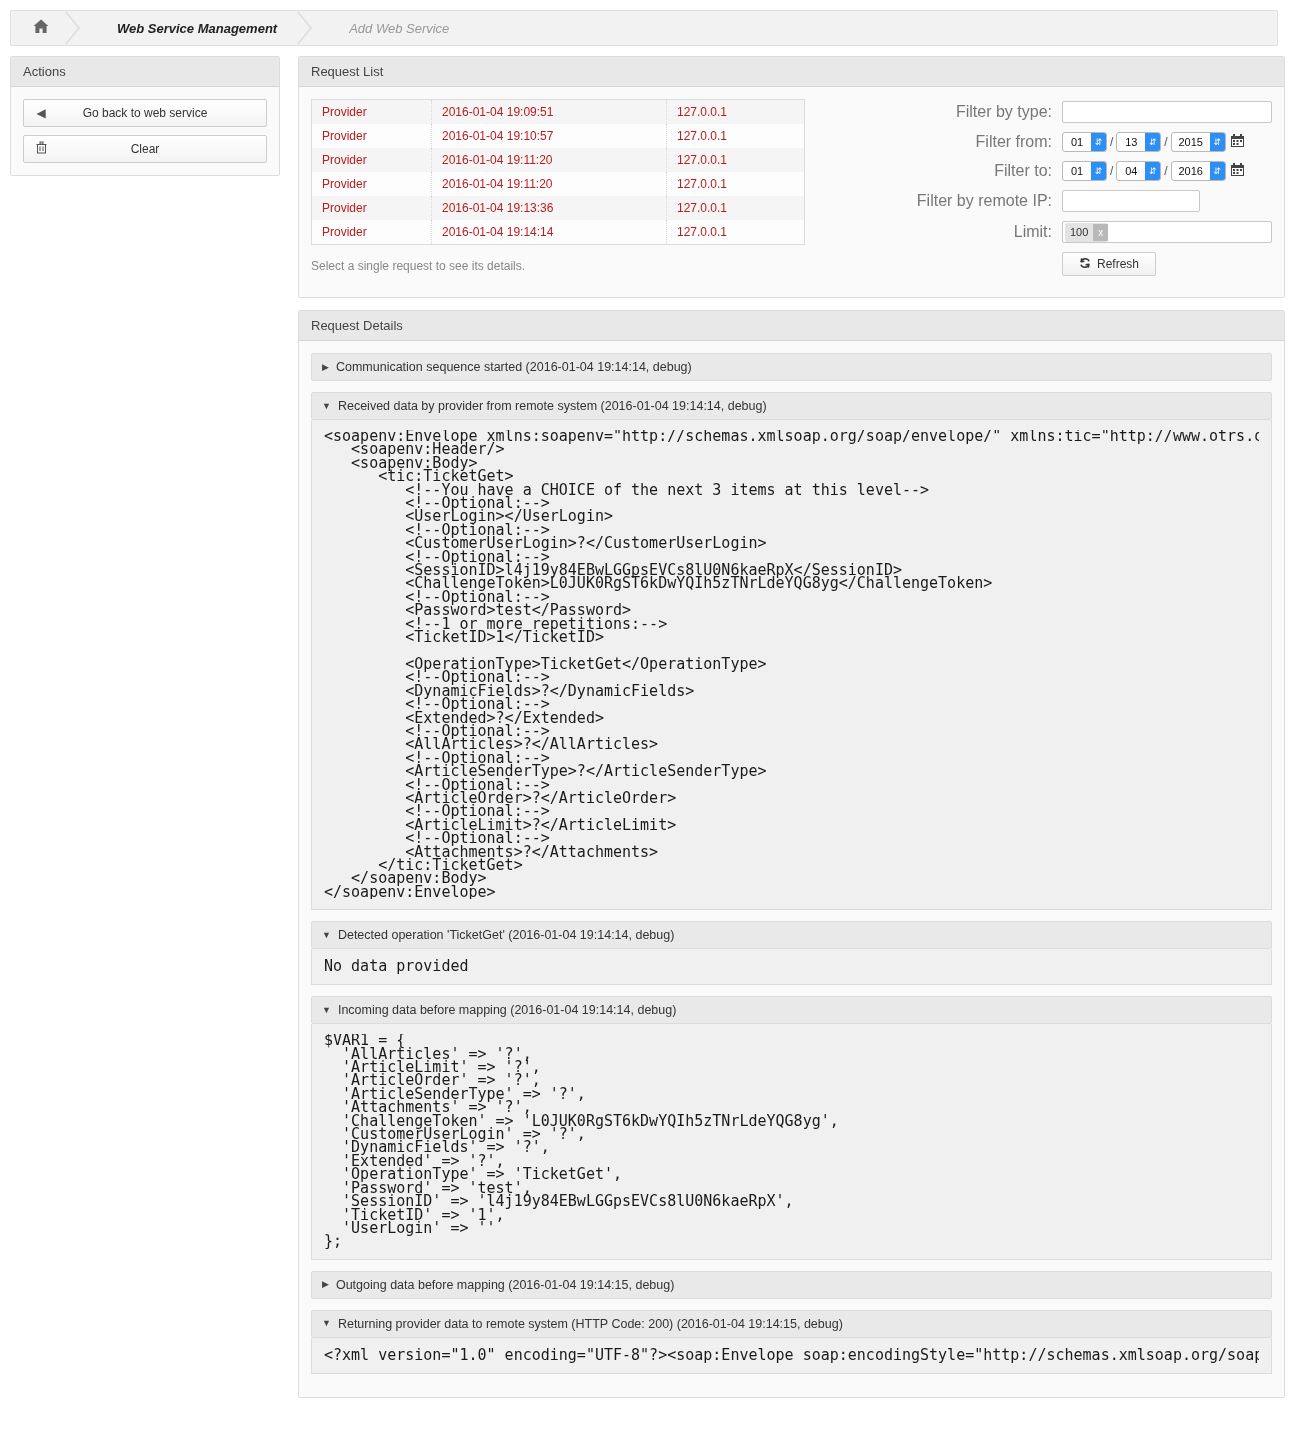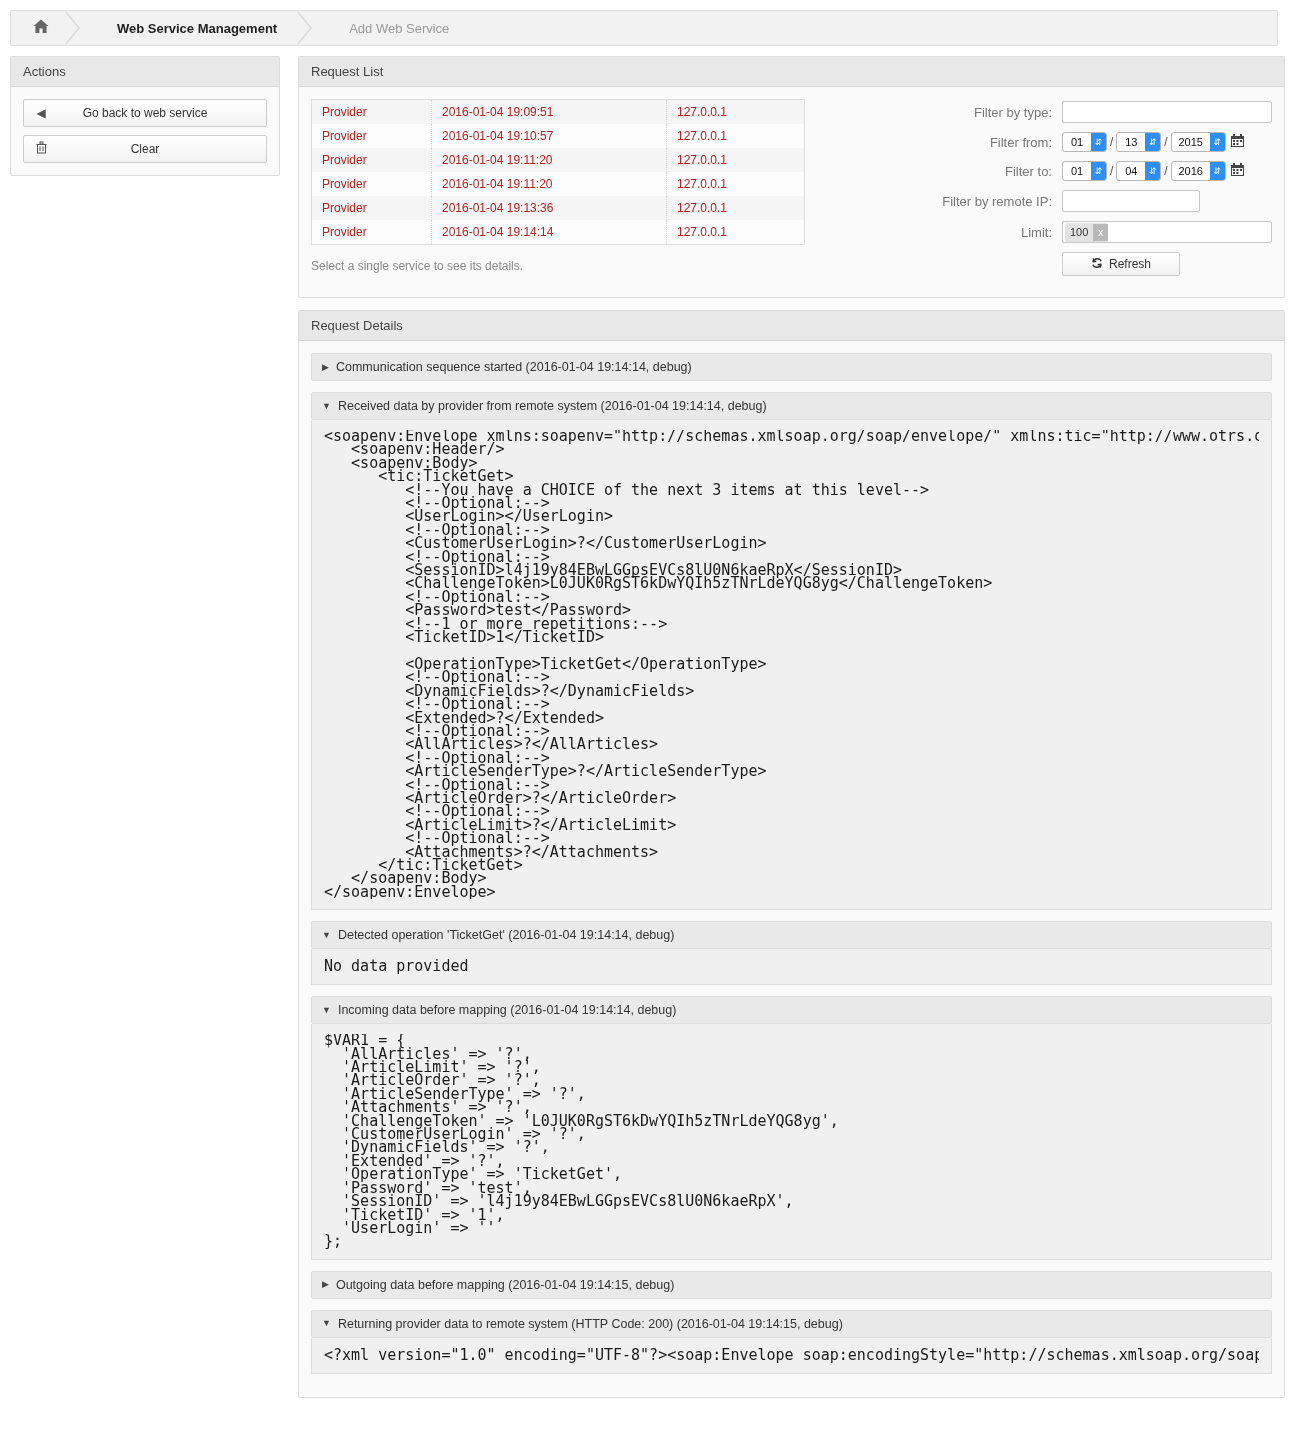--- a/index.html
+++ b/index.html
@@ -6,21 +6,21 @@
   html, body {
     margin: 0; padding: 0;
     background: #ffffff;
     font-family: "Liberation Sans", sans-serif;
     font-size: 12px;
     color: #333;
   }
   .page { width: 1295px; min-height: 1430px; position: relative; background:#fff; }
 
   
-  .breadcrumb-wrap { padding: 10px 17px 0 10px; }
+  .breadcrumb-wrap { padding: 10px 17px 0 10px; font-style: italic; }
   .breadcrumb {
     background: #f2f2f2;
     border: 1px solid #e0e0e0;
     height: 36px;
     display: flex;
     align-items: stretch;
     border-radius: 2px;
   }
   .bc-item {
     display: flex; align-items: center;
@@ -123,21 +123,21 @@
 
   
   .filter-form { flex: 1; min-width: 0; padding-top: 2px; }
   .f-row {
     display: flex; align-items: center;
     margin-bottom: 9px;
     justify-content: flex-end;
   }
   .f-label {
     width: 160px; text-align: right; padding-right: 10px;
-    color: #777; font-size: 13px; flex: none;
+    color: #777; font-size: 16px; flex: none;
   }
   .f-ctl { width: 210px; flex: none; display: flex; align-items:center; }
   .txt-input {
     height: 22px; width: 100%;
     border: 1px solid #c8c8c8;
     background: #fff; border-radius: 2px;
     font-family: "Liberation Sans", sans-serif;
     font-size: 12px; padding: 0 5px; color:#333;
   }
   .txt-input.short { width: 138px; }
@@ -172,21 +172,21 @@
   .chip .cv { padding: 0 5px; }
   .chip .cx {
     background: #b8b8b8; color: #fff; padding: 0 5px;
     height: 17px; display:flex; align-items:center; font-size:10px;
     cursor: pointer;
   }
   .refresh-btn {
     display: inline-flex; align-items: center; gap: 6px;
     border: 1px solid #cdcdcd;
     background: linear-gradient(#ffffff, #f1f1f1);
-    border-radius: 2px; height: 24px; padding: 0 28px;
+    border-radius: 2px; height: 24px; padding: 0 16px;
     font-size: 12px; color: #333; cursor: pointer;
   }
 
   
   .acc { margin-bottom: 11px; }
   .acc-head {
     background: #e9e9e9;
     border: 1px solid #dcdcdc;
     padding: 6px 10px;
     font-size: 12.5px;
@@ -299,21 +299,21 @@
                     <td class="c-date">2016-01-04 19:13:36</td>
                     <td>127.0.0.1</td>
                   </tr>
                   <tr>
                     <td class="c-type">Provider</td>
                     <td class="c-date">2016-01-04 19:14:14</td>
                     <td>127.0.0.1</td>
                   </tr>
                 </tbody>
               </table>
-              <div class="rl-note">Select a single service to see its details.</div>
+              <div class="rl-note">Select a single request to see its details.</div>
             </div>
 
             <div class="filter-form">
 
               <div class="f-row">
                 <div class="f-label">Filter by type:</div>
                 <div class="f-ctl">
                   <input class="txt-input" type="text" value="" style="">
                 </div>
               </div>

